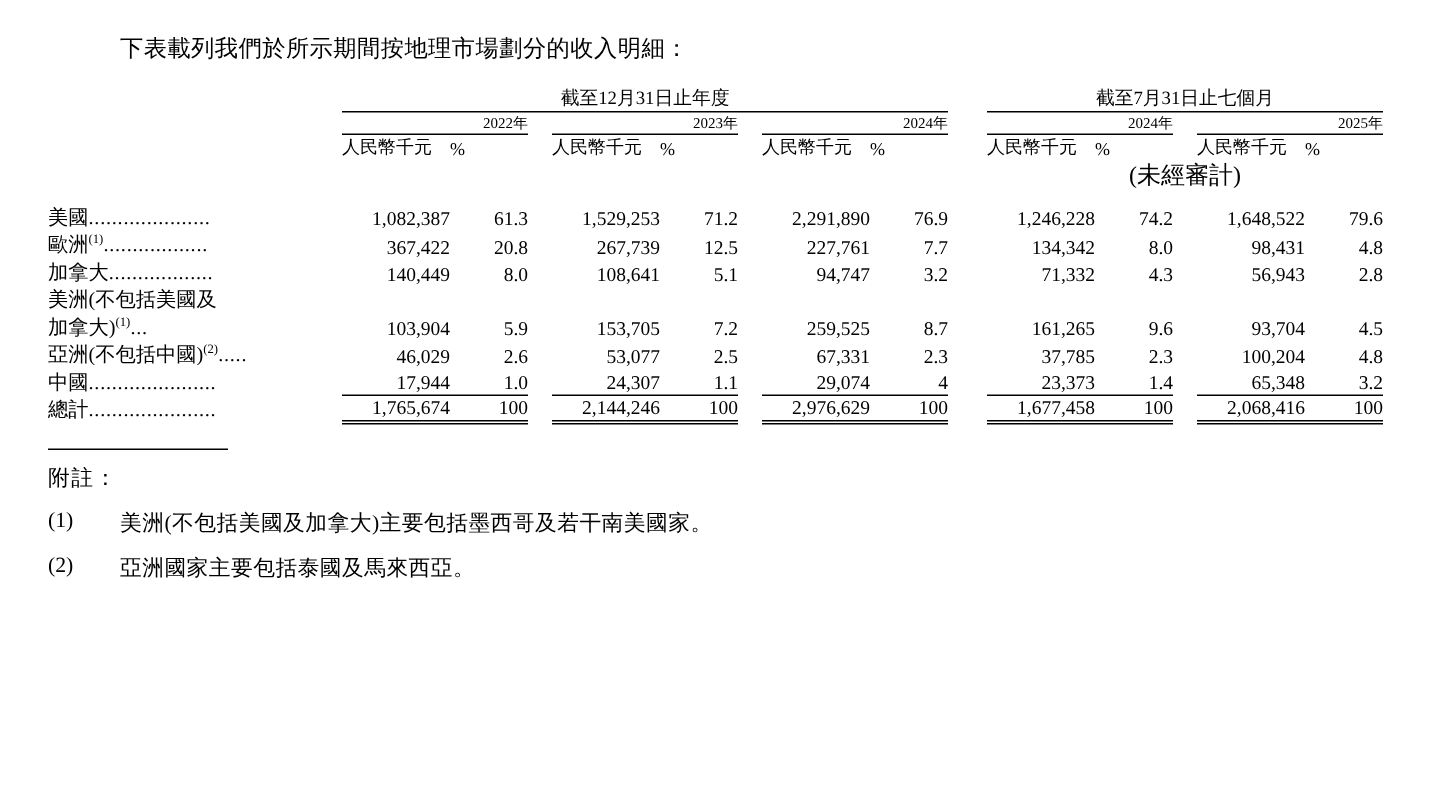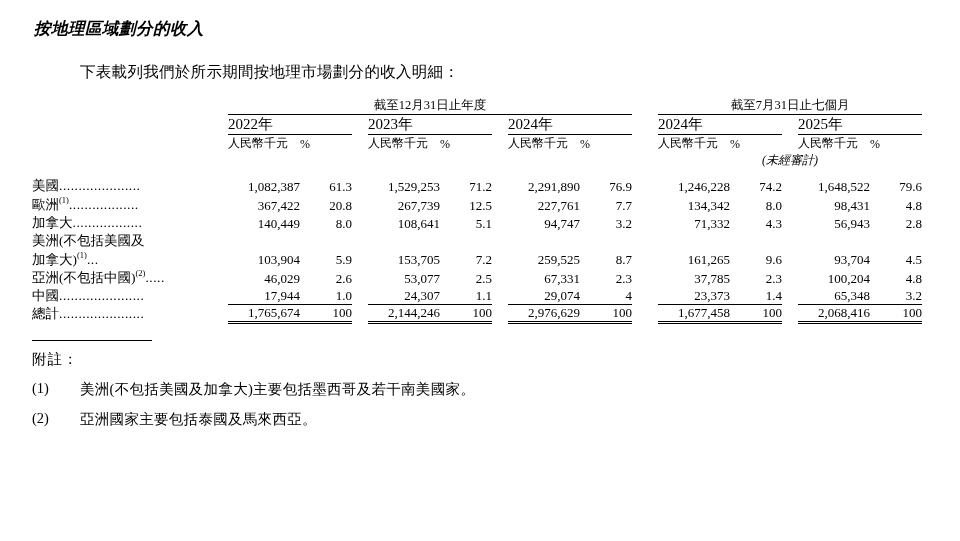--- a/index.html
+++ b/index.html
@@ -54,33 +54,32 @@
   .grp-head {
     text-align: center;
     font-size: 12.5px;
     padding-bottom: 2px;
     margin-top: 10px;
   }
   .rule-thin {
     border-bottom: 1px solid #000;
   }
   .yr-head {
-    text-align: left;
-    font-size: 15px;
+    text-align: right;
+    font-size: 10px;
     padding: 3px 0 2px 0;
   }
   .unit-head {
     font-size: 12px;
     padding: 4px 0 1px 0;
     white-space: nowrap;
   }
   .unaudited {
     text-align: center;
-    font-size: 12px;
-    font-style: italic;
+    font-size: 16px;
     padding-bottom: 2px;
   }
   td.num {
     text-align: right;
     font-size: 13px;
     padding: 3px 0 3px 0;
     white-space: nowrap;
   }
   td.lbl {
     font-size: 13.5px;
@@ -128,21 +127,20 @@
   }
   .sub-line2 {
     padding-left: 26px;
   }
 </style>
 </head>
 <body>
 
 <div class="page">
 
-  <div class="section-title">按地理區域劃分的收入</div>
 
   <div class="intro">下表載列我們於所示期間按地理市場劃分的收入明細：</div>
 
   <table class="fin">
     <colgroup>
       <col class="col-label">
       <col class="col-num">
         <col class="col-pct">
       <col class="col-gap">
       <col class="col-num">

